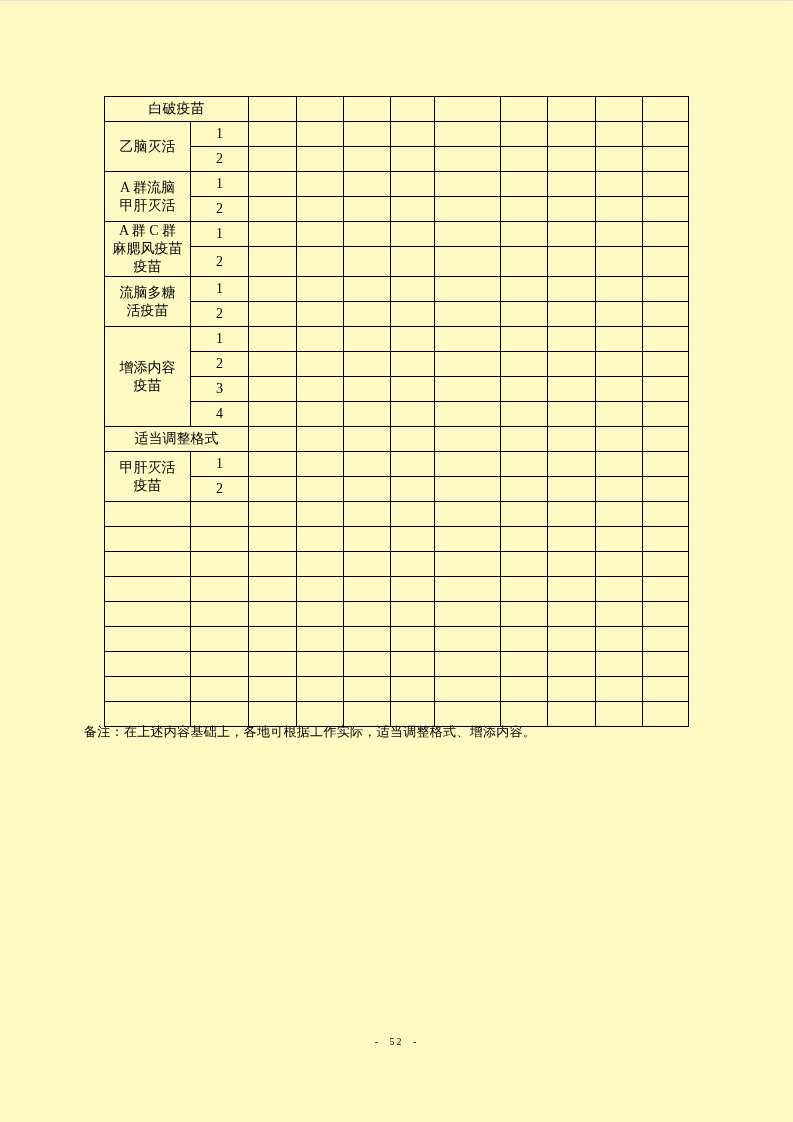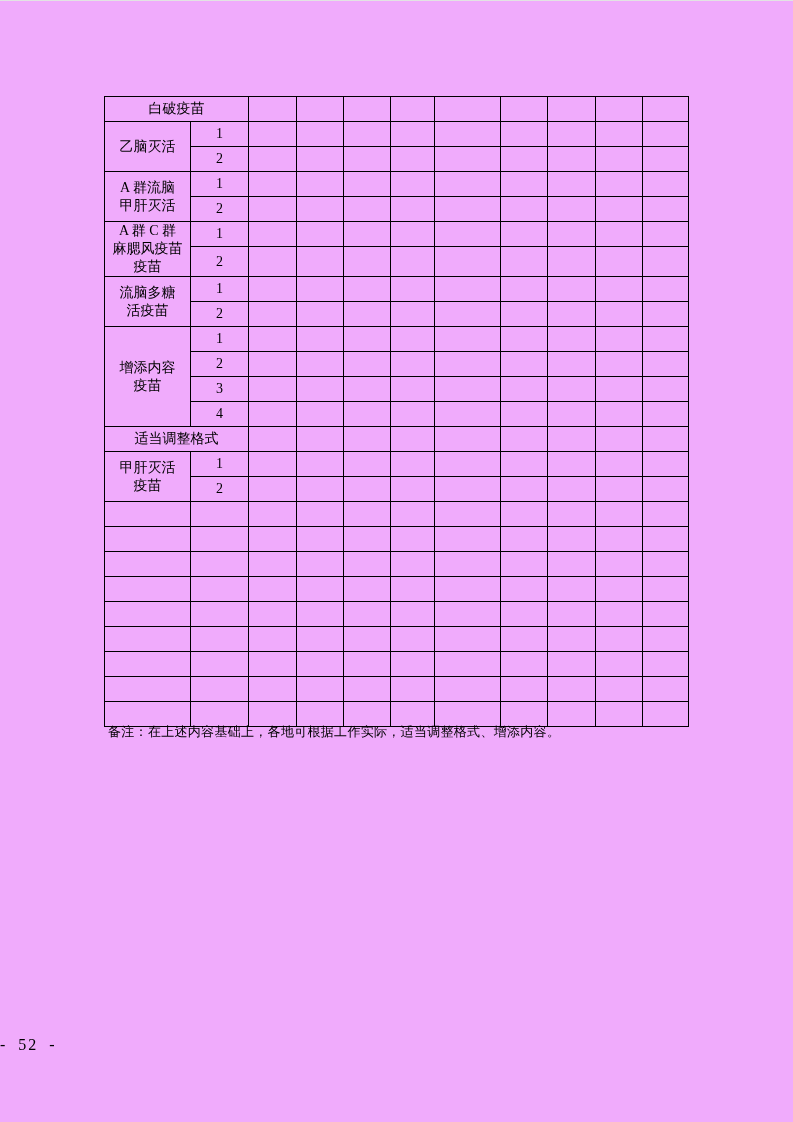--- a/index.html
+++ b/index.html
@@ -5,21 +5,21 @@
   * { box-sizing: border-box; }
   html, body { margin: 0; padding: 0; background: #ffffff; }
   body {
     font-family: "Liberation Serif", "DejaVu Serif", serif;
     color: #000000;
   }
   .sheet {
     position: relative;
     width: 793px;
     height: 1122px;
-    background: #f0abfc;
+    background: #fef9c3;
     overflow: hidden;
     border-top: 1px solid #e3e3e3;
   }
   table.vaccine-table {
     position: absolute;
     left: 104px;
     top: 95px;
     width: 584px;
     border-collapse: collapse;
     table-layout: fixed;
@@ -33,34 +33,34 @@
     vertical-align: middle;
     font-size: 14px;
     line-height: 1.28;
     overflow: hidden;
   }
   table.vaccine-table tr.tall td { height: 30px; }
   td.name-cell { white-space: pre-line; }
   td.dose-cell { font-size: 14px; }
   .footnote {
     position: absolute;
-    left: 108px;
+    left: 84px;
     top: 722px;
     width: 600px;
     font-size: 13px;
     letter-spacing: 0.3px;
     white-space: nowrap;
   }
   .page-number {
     position: absolute;
     left: 0;
     top: 1035px;
     width: 100%;
-    text-align: left;
-    font-size: 16px;
+    text-align: center;
+    font-size: 10px;
     letter-spacing: 2px;
     word-spacing: 5px;
   }
 </style>
 </head>
 <body>
 
 <div class="sheet">
 
   <table class="vaccine-table">

